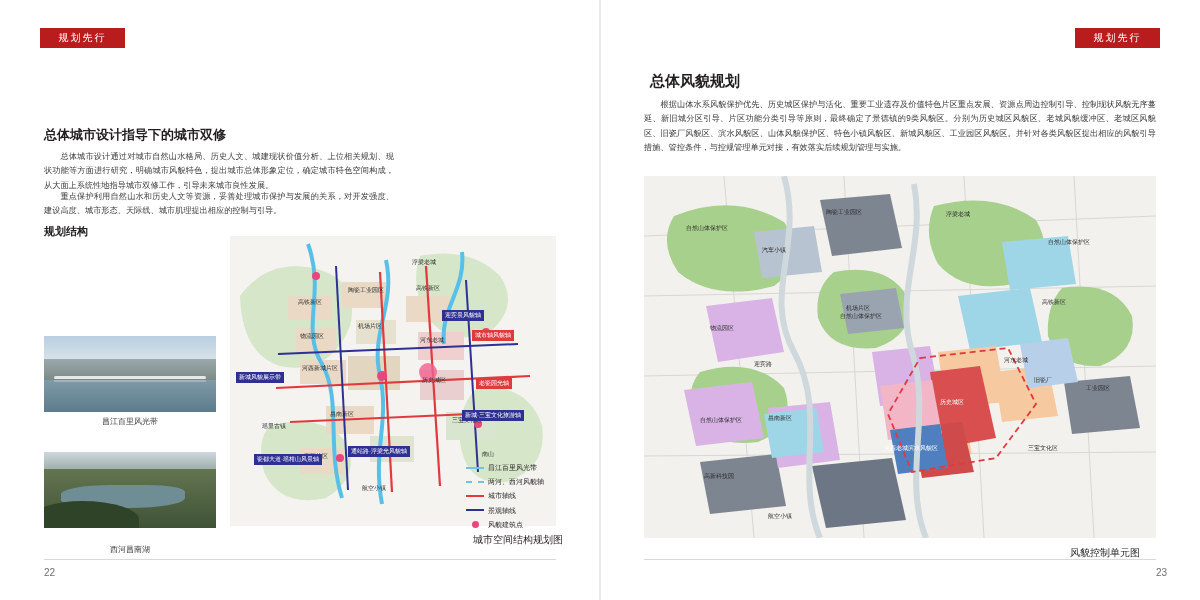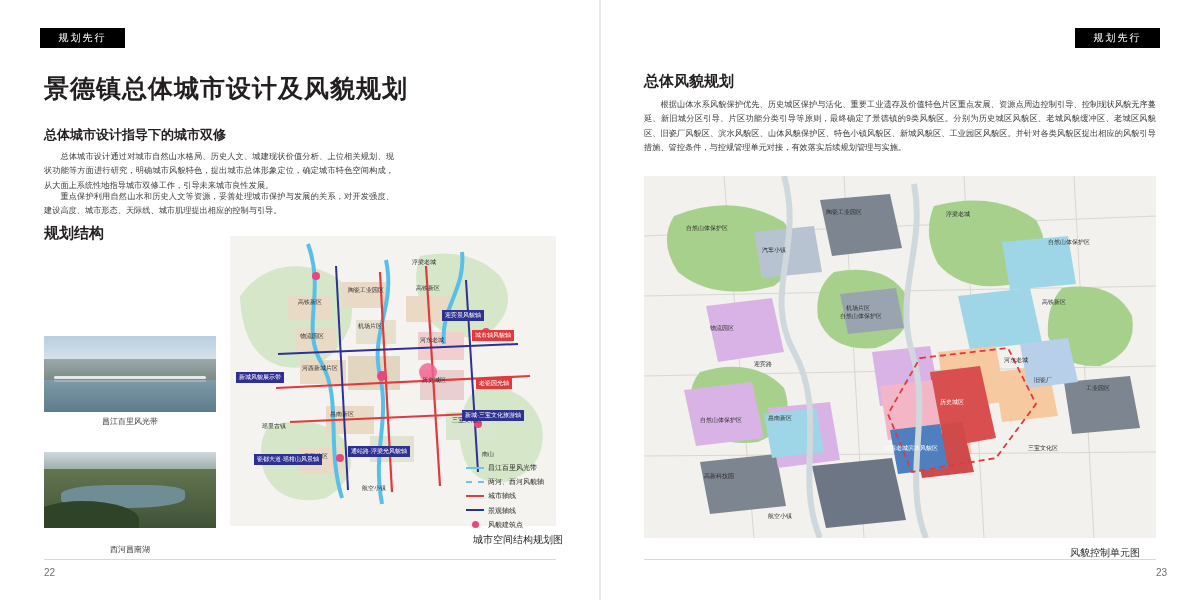--- a/index.html
+++ b/index.html
@@ -13,21 +13,21 @@
   }
   .spread{position:absolute;inset:0;display:flex;}
   .page{position:relative;width:600px;height:600px;background:#fff;}
   .page-left{}
   .page-right{}
   .gutter{position:absolute;left:599px;top:0;width:2px;height:600px;background:#e9e9ea;}
 
   
   .runhead{
     position:absolute;top:28px;height:20px;
-    background:#000000;color:#fff;
+    background:#b91c1c;color:#fff;
     font-size:10px;letter-spacing:2px;
     display:flex;align-items:center;justify-content:center;text-align:center;
   }
   .runhead-left{left:40px;width:85px;}
   .runhead-right{right:40px;width:85px;}
 
   .folio{
     position:absolute;bottom:22px;font-size:10px;color:#6d6e71;text-align:right;
   }
   .folio-left{left:44px;}
@@ -47,21 +47,21 @@
     font-size:13px;font-weight:bold;color:#231f20;
   }
   .para{
     position:absolute;font-size:8.2px;line-height:1.75;color:#3b3b3d;
     text-align:justify;text-indent:2em;
   }
   .p1{left:44px;top:150px;width:350px;}
   .p2{left:44px;top:190px;width:350px;}
   h2.sec{
     position:absolute;left:44px;top:224px;margin:0;
-    font-size:15px;font-weight:bold;color:#231f20;
+    font-size:11px;font-weight:bold;color:#231f20;
   }
   .p3{left:44px;top:254px;width:185px;}
 
   .photo{position:absolute;left:44px;overflow:hidden;background:#cfd3d6;}
   .photo1{top:336px;width:172px;height:76px;}
   .photo2{top:452px;width:172px;height:76px;}
   .photo-cap{
     position:absolute;left:44px;width:172px;text-align:center;
     font-size:8px;color:#3b3b3d;
   }
@@ -109,21 +109,20 @@
 </style>
 </head>
 <body>
 
 <div class="spread">
 
   <div class="page page-left">
 
     <div class="runhead runhead-left">规划先行</div>
 
-    <h1 class="title">景德镇总体城市设计及风貌规划</h1>
     <h2 class="sub">总体城市设计指导下的城市双修</h2>
 
     <div class="para p1">总体城市设计通过对城市自然山水格局、历史人文、城建现状价值分析、上位相关规划、现状功能等方面进行研究，明确城市风貌特色，提出城市总体形象定位，确定城市特色空间构成，从大面上系统性地指导城市双修工作，引导未来城市良性发展。</div>
     <div class="para p2">重点保护利用自然山水和历史人文等资源，妥善处理城市保护与发展的关系，对开发强度、建设高度、城市形态、天际线、城市肌理提出相应的控制与引导。</div>
 
     <h2 class="sec">规划结构</h2>
 
     <div class="photo photo1">
       <div class="ph-sky"></div>
       <div class="ph-city"></div>
@@ -238,21 +237,21 @@
     <div class="mapcap mapcap-left">城市空间结构规划图</div>
 
     <div class="rule-bottom rule-left"></div>
     <div class="folio folio-left">22</div>
   </div>
 
   <div class="page page-right">
 
     <div class="runhead runhead-right">规划先行</div>
 
-    <h2 class="sec-r" style="left:44px;font-family:Liberation Serif, serif;">总体风貌规划</h2>
+    <h2 class="sec-r" style="left:50px;font-family:Liberation Serif, serif;">总体风貌规划</h2>
     <div class="para" style="left:44px;top:98px;width:512px;">根据山体水系风貌保护优先、历史城区保护与活化、重要工业遗存及价值特色片区重点发展、资源点周边控制引导、控制现状风貌无序蔓延、新旧城分区引导、片区功能分类引导等原则，最终确定了景德镇的9类风貌区。分别为历史城区风貌区、老城风貌缓冲区、老城区风貌区、旧瓷厂风貌区、滨水风貌区、山体风貌保护区、特色小镇风貌区、新城风貌区、工业园区风貌区。并针对各类风貌区提出相应的风貌引导措施、管控条件，与控规管理单元对接，有效落实后续规划管理与实施。</div>
 
     <div class="mapfig" style="left:44px;top:176px;width:512px;height:362px;">
       <svg width="512" height="362" viewBox="0 0 512 362">
         <rect x="0" y="0" width="512" height="362" fill="#f2f1ed"></rect>
 
         <g stroke="#d8d7d2" stroke-width="1" fill="none">
           <path d="M0,60 L512,40"></path>
             <path d="M0,120 L512,110"></path>
             <path d="M0,200 L512,190"></path>

